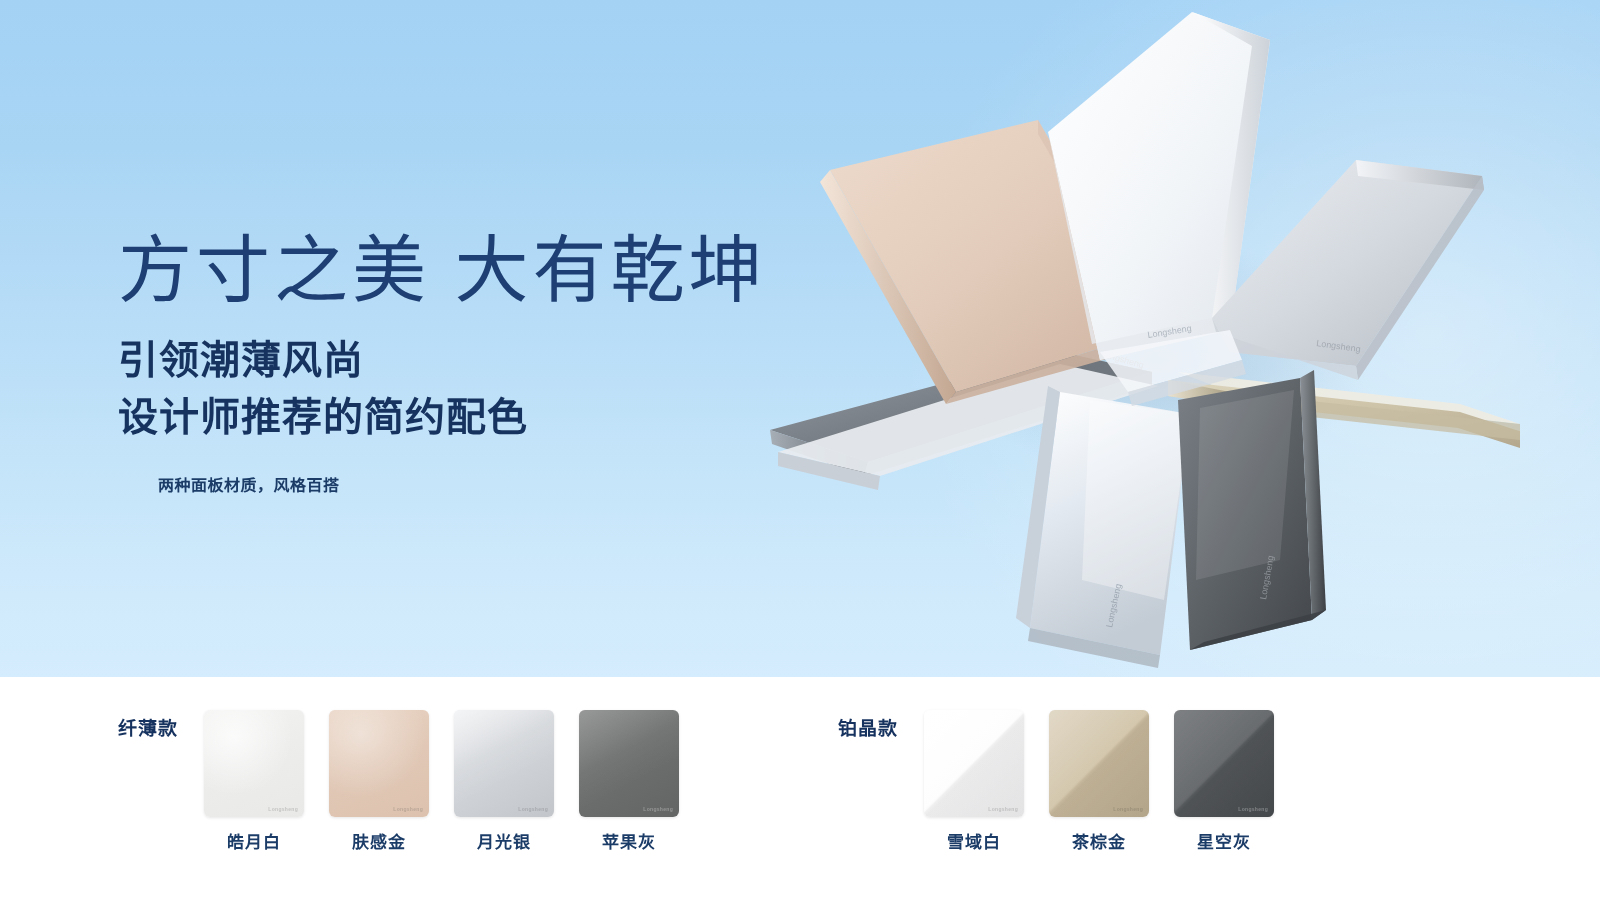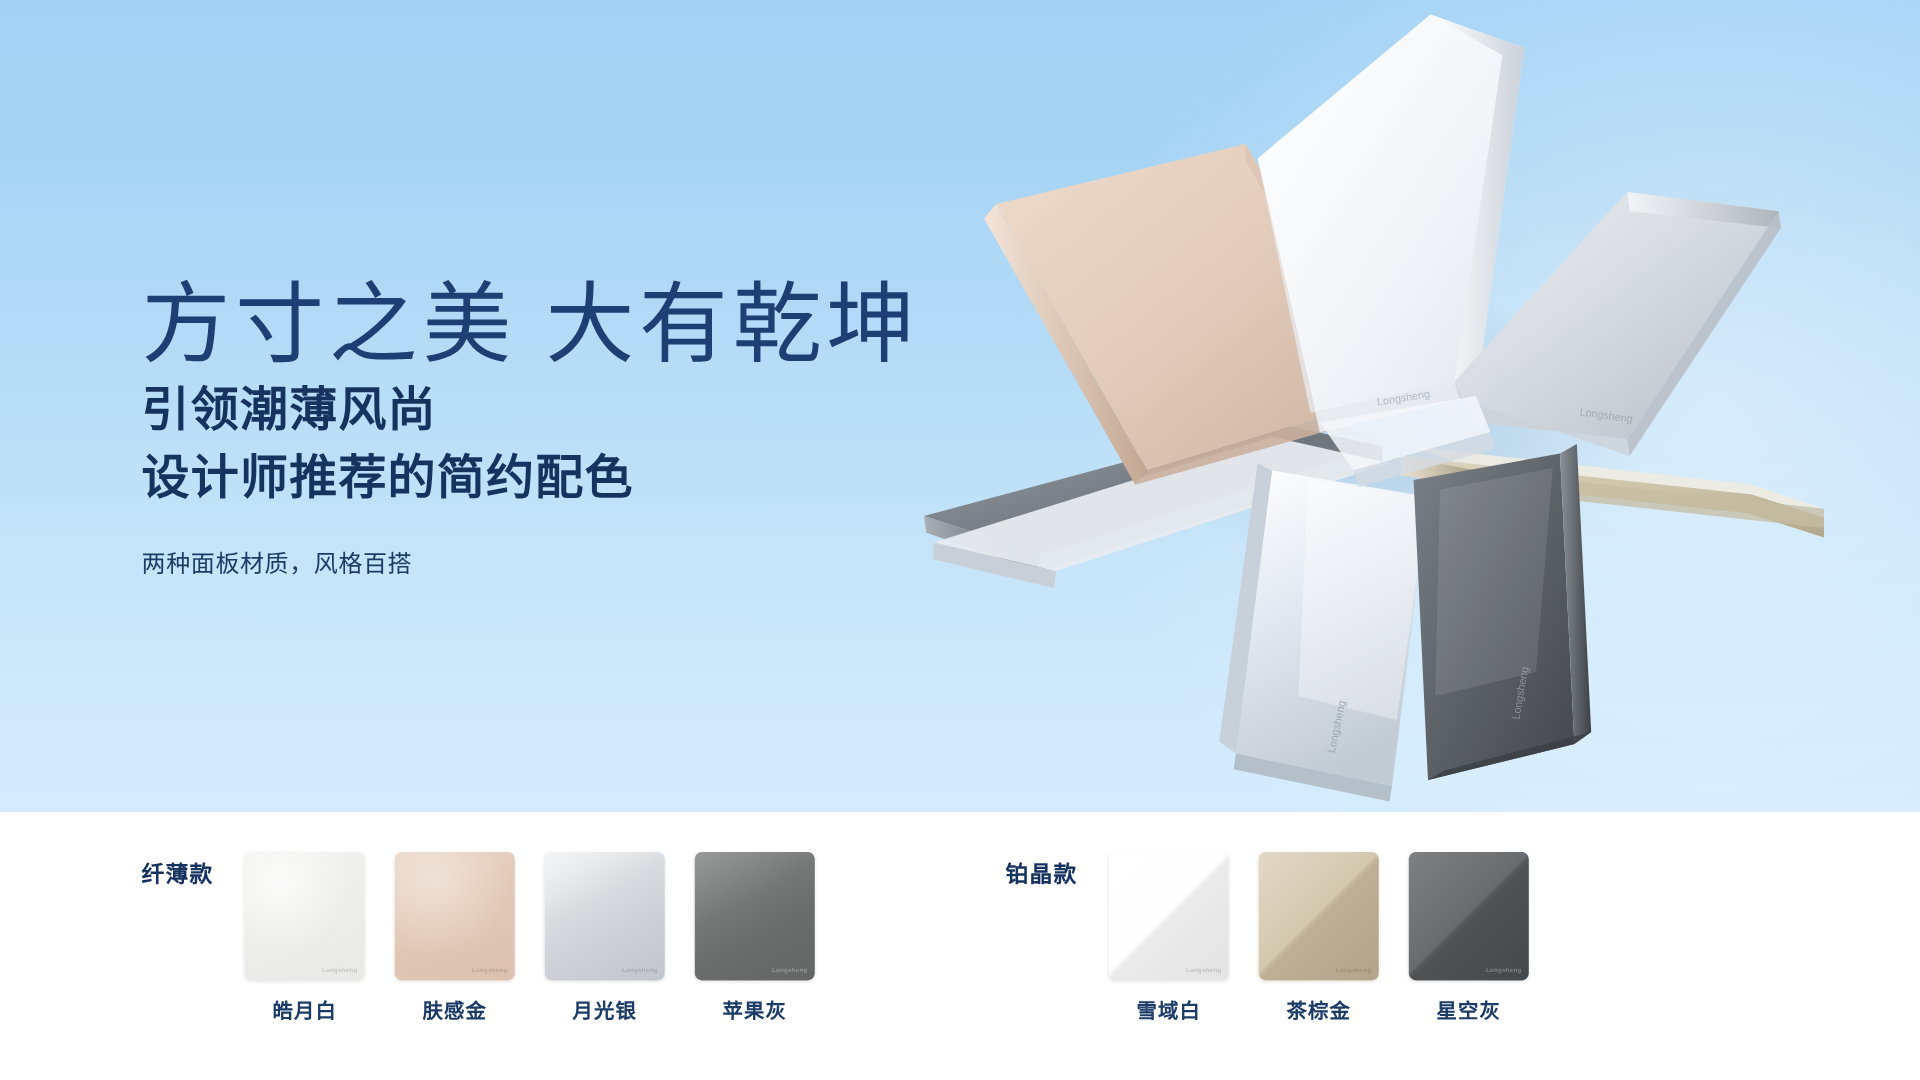--- a/index.html
+++ b/index.html
@@ -21,29 +21,29 @@
     position:absolute;left:55%;top:-10%;width:1100px;height:900px;
     background:radial-gradient(ellipse at 50% 45%, rgba(255,255,255,.42) 0%, rgba(255,255,255,.18) 38%, rgba(255,255,255,0) 68%);
     pointer-events:none;
   }
 
   
   .copy{position:absolute;left:118px;top:232px;width:720px;}
   .headline{
     font-size:74px;line-height:1.06;letter-spacing:4px;
     font-weight:300;color:#1d3f73;white-space:nowrap;
-    margin:0 0 4px 0;
+    margin:0 0 22px 0;
   }
   .subline{
     font-size:40px;line-height:1.42;letter-spacing:1px;
     font-weight:700;color:#16325f;margin:0;
   }
   .tagline{
-    margin-top:26px;font-size:20px;letter-spacing:.5px;
-    font-weight:400;color:#1c3c68;
+    margin-top:26px;font-size:16px;letter-spacing:.5px;
+    font-weight:700;color:#1c3c68;margin-left:40px;
   }
 
   
   .render{position:absolute;left:760px;top:0;width:760px;height:677px;}
   .render svg{position:absolute;left:0;top:0;width:760px;height:677px;}
 
   
   .swatch-section{
     position:absolute;left:0;top:677px;width:1600px;height:223px;background:#ffffff;
   }

